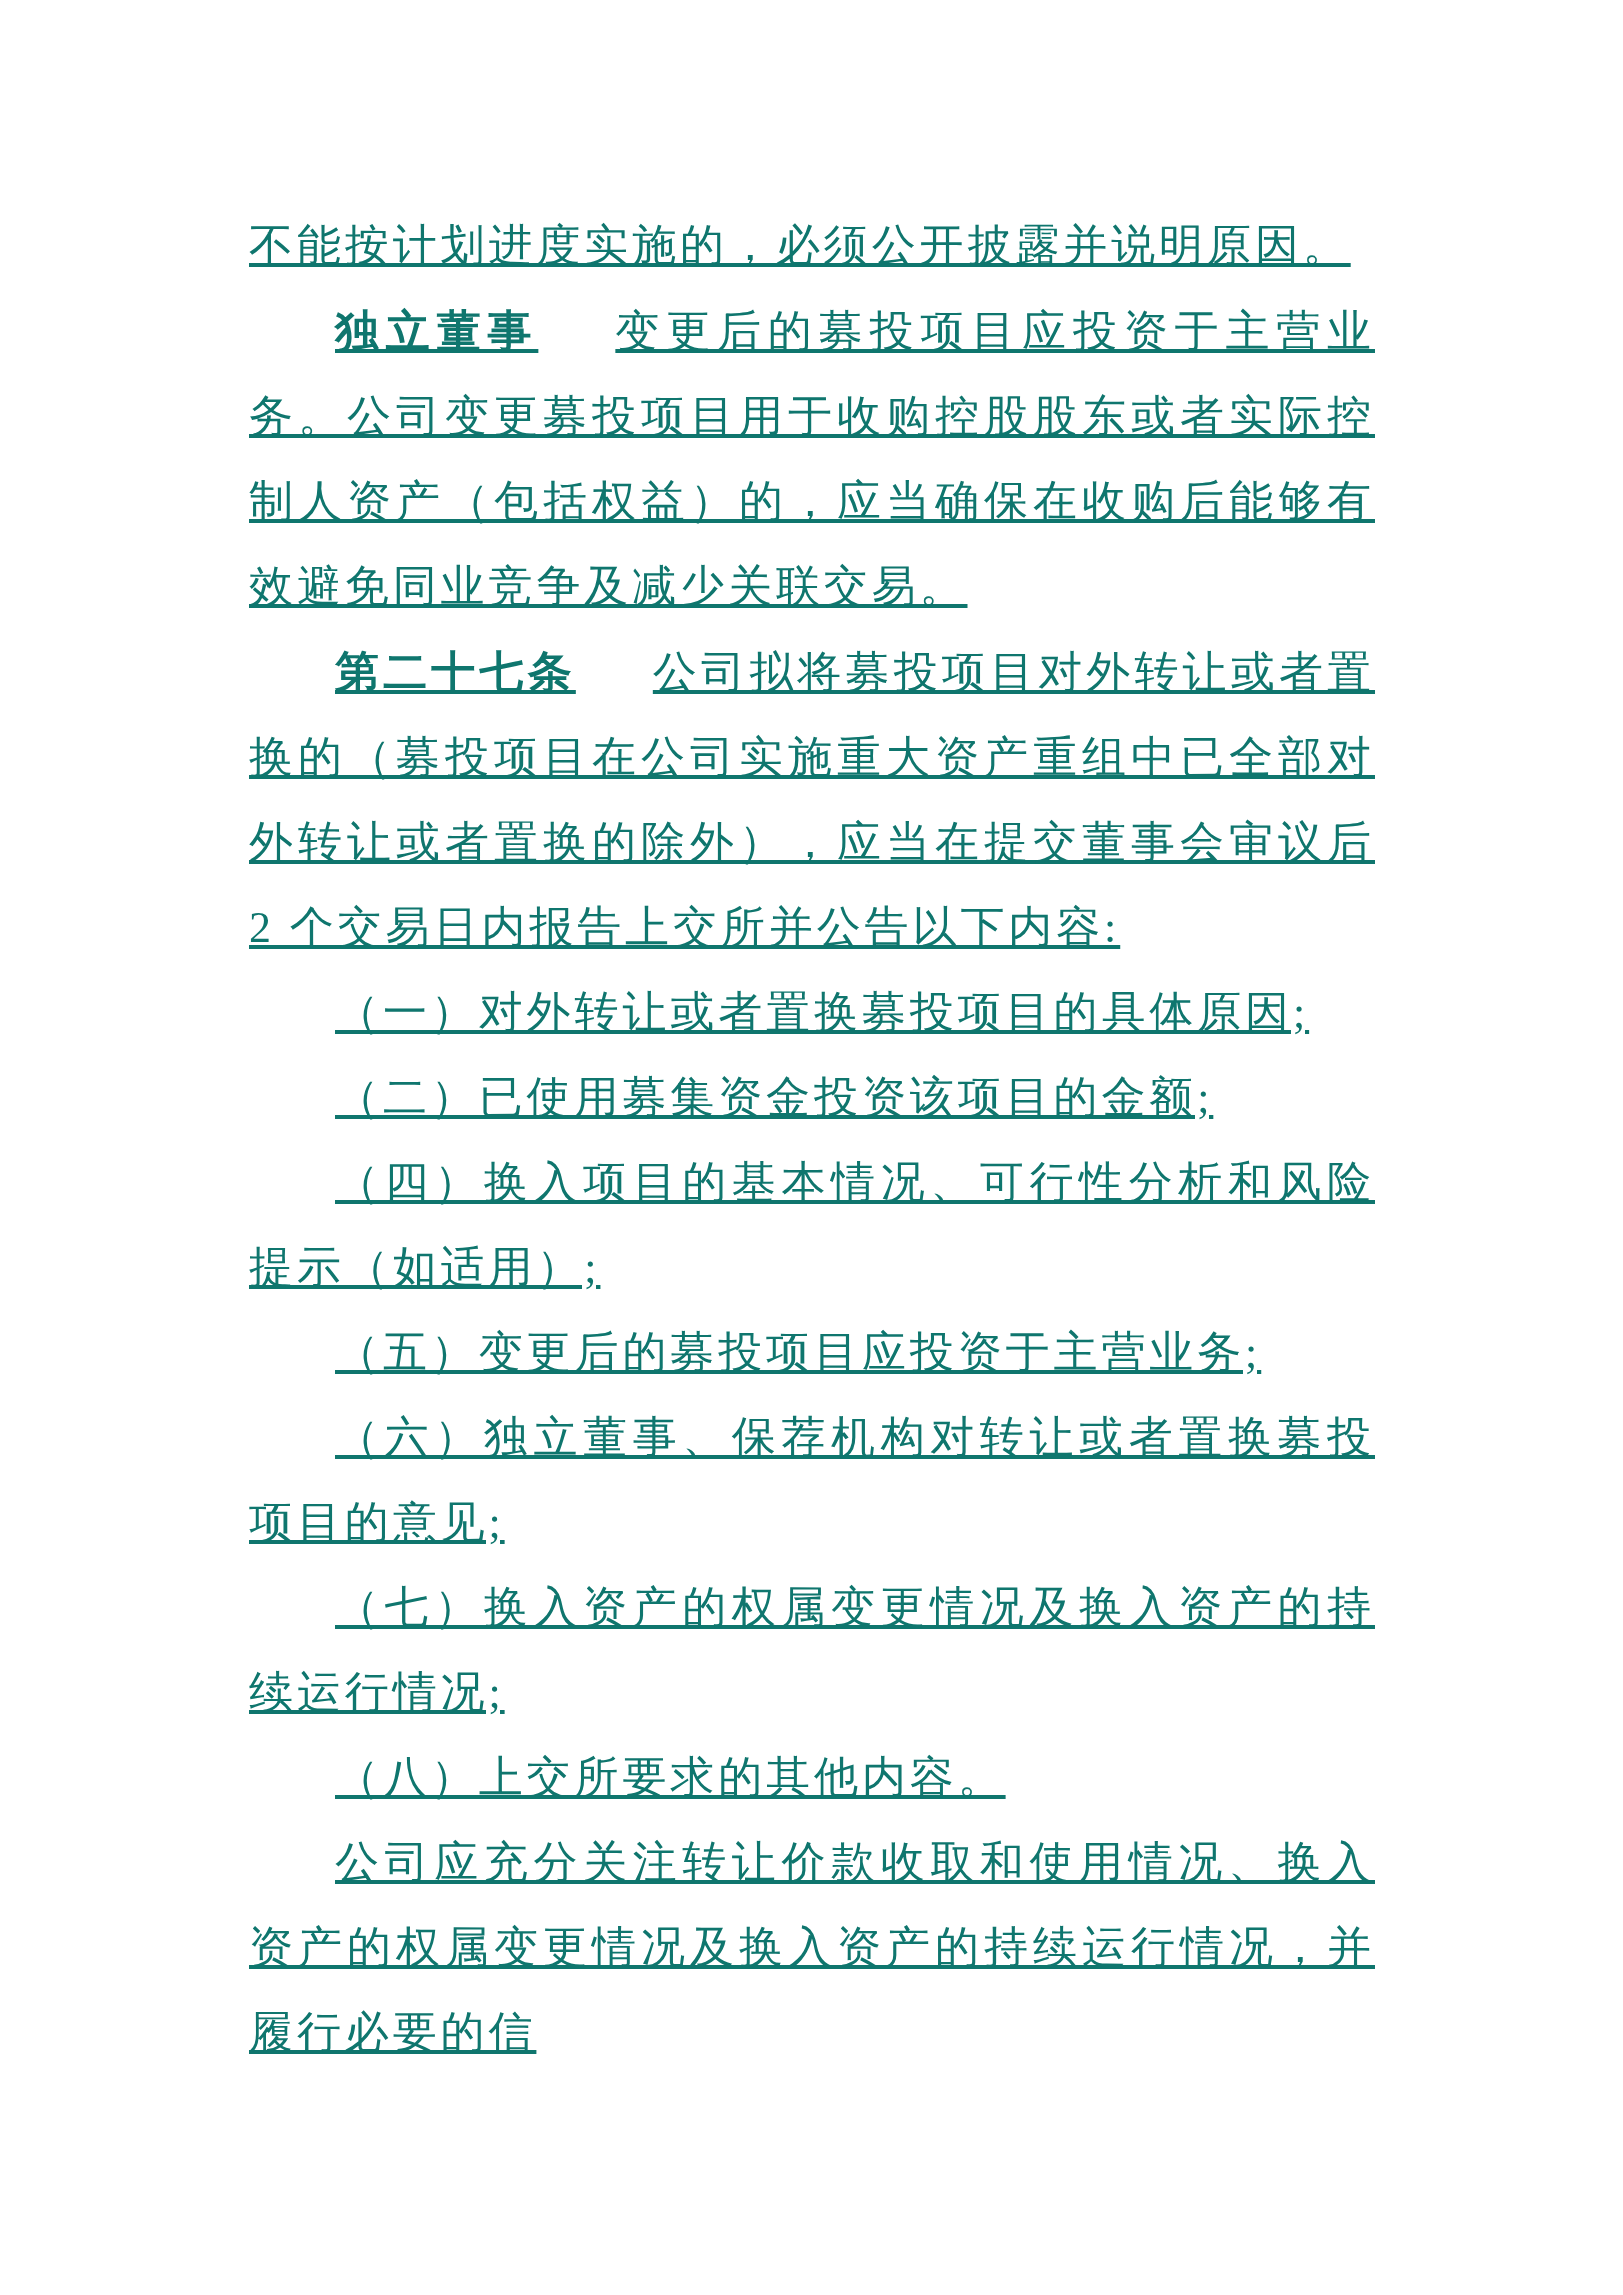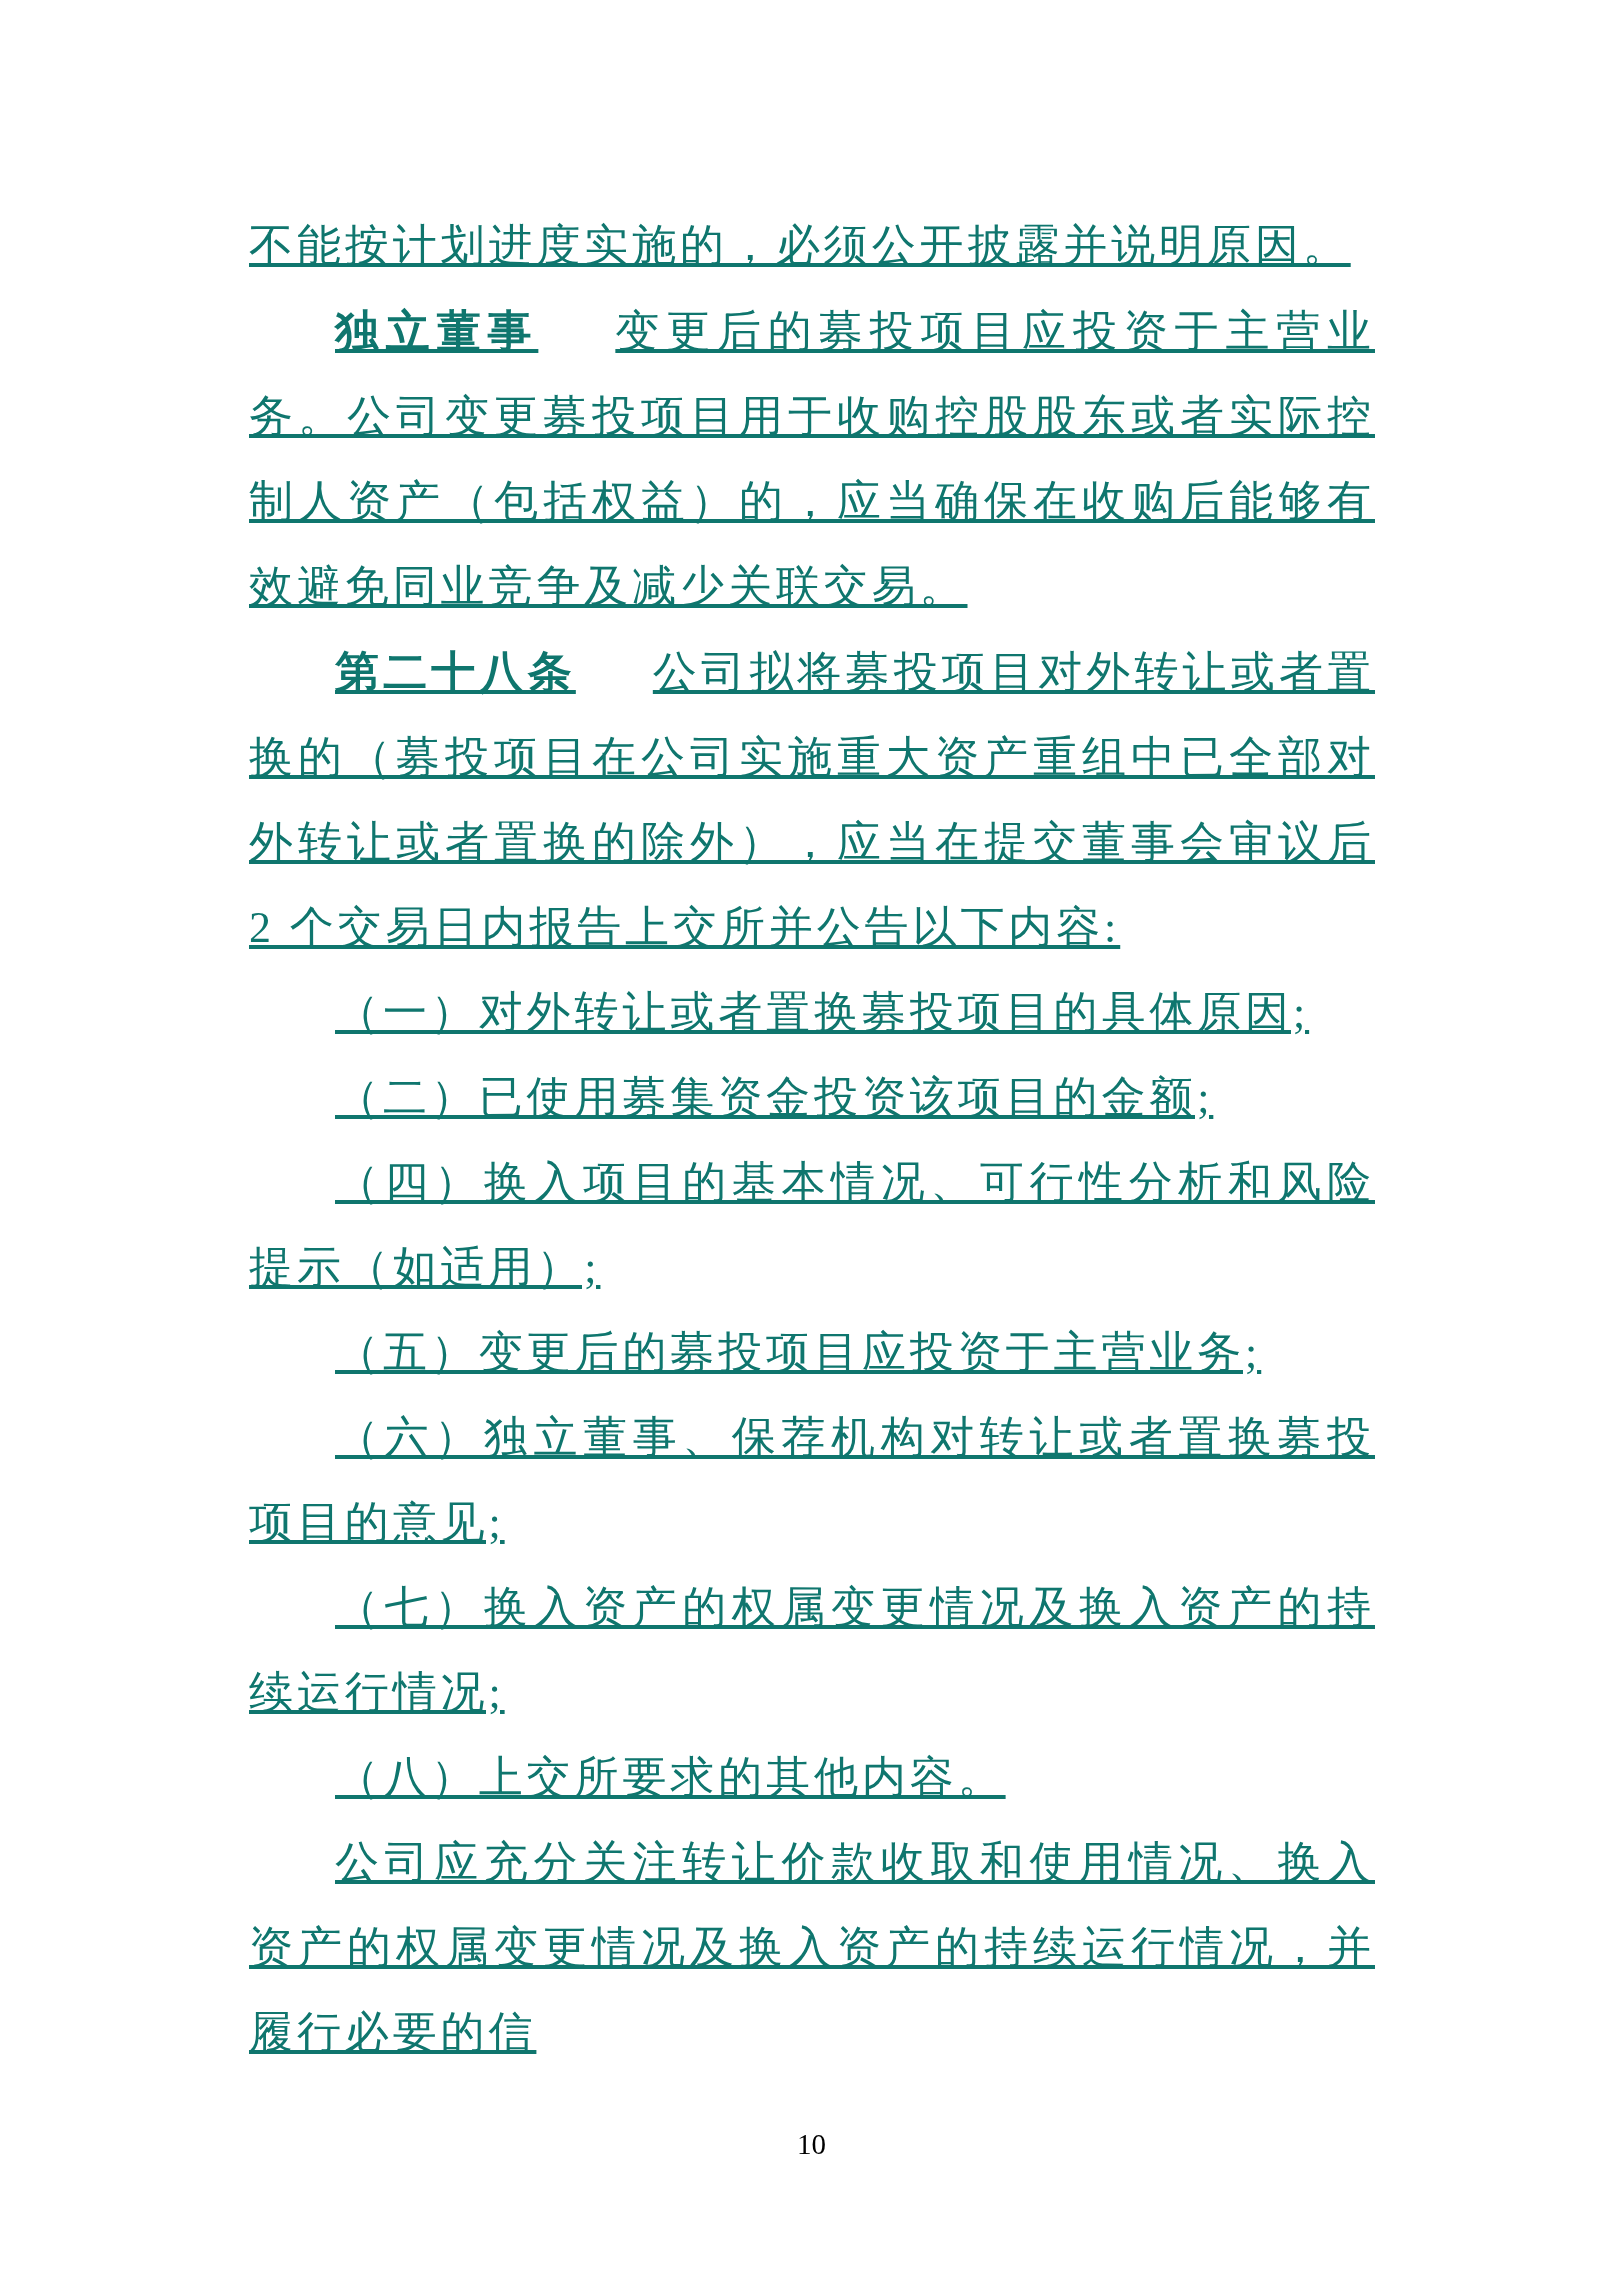--- a/index.html
+++ b/index.html
@@ -56,36 +56,35 @@
 </head>
 <body>
 
 <div class="page">
   <div class="content">
 
     <p class="para">不能按计划进度实施的，必须公开披露并说明原因。</p>
 
     <p class="para indent"><span class="article-head">独立董事</span><span>变更后的募投项目应投资于主营业务。公司变更募投项目用于收购控股股东或者实际控制人资产（包括权益）的，应当确保在收购后能够有效避免同业竞争及减少关联交易。</span></p>
 
-    <p class="para indent"><span class="article-head">第二十八条</span><span>公司拟将募投项目对外转让或者置换的（募投项目在公司实施重大资产重组中已全部对外转让或者置换的除外），应当在提交董事会审议后 2 个交易日内报告上交所并公告以下内容:</span></p>
+    <p class="para indent"><span class="article-head">第二十七条</span><span>公司拟将募投项目对外转让或者置换的（募投项目在公司实施重大资产重组中已全部对外转让或者置换的除外），应当在提交董事会审议后 2 个交易日内报告上交所并公告以下内容:</span></p>
 
     <p class="para indent">（一）对外转让或者置换募投项目的具体原因;</p>
 
     <p class="para indent">（二）已使用募集资金投资该项目的金额;</p>
 
 
     <p class="para indent">（四）换入项目的基本情况、可行性分析和风险提示（如适用）;</p>
 
     <p class="para indent">（五）变更后的募投项目应投资于主营业务;</p>
 
     <p class="para indent">（六）独立董事、保荐机构对转让或者置换募投项目的意见;</p>
 
     <p class="para indent">（七）换入资产的权属变更情况及换入资产的持续运行情况;</p>
 
     <p class="para indent">（八）上交所要求的其他内容。</p>
 
     <p class="para indent">公司应充分关注转让价款收取和使用情况、换入资产的权属变更情况及换入资产的持续运行情况，并履行必要的信</p>
 
   </div>
 
-  <div class="page-number">10</div>
 </div>
 
 
 </body></html>

